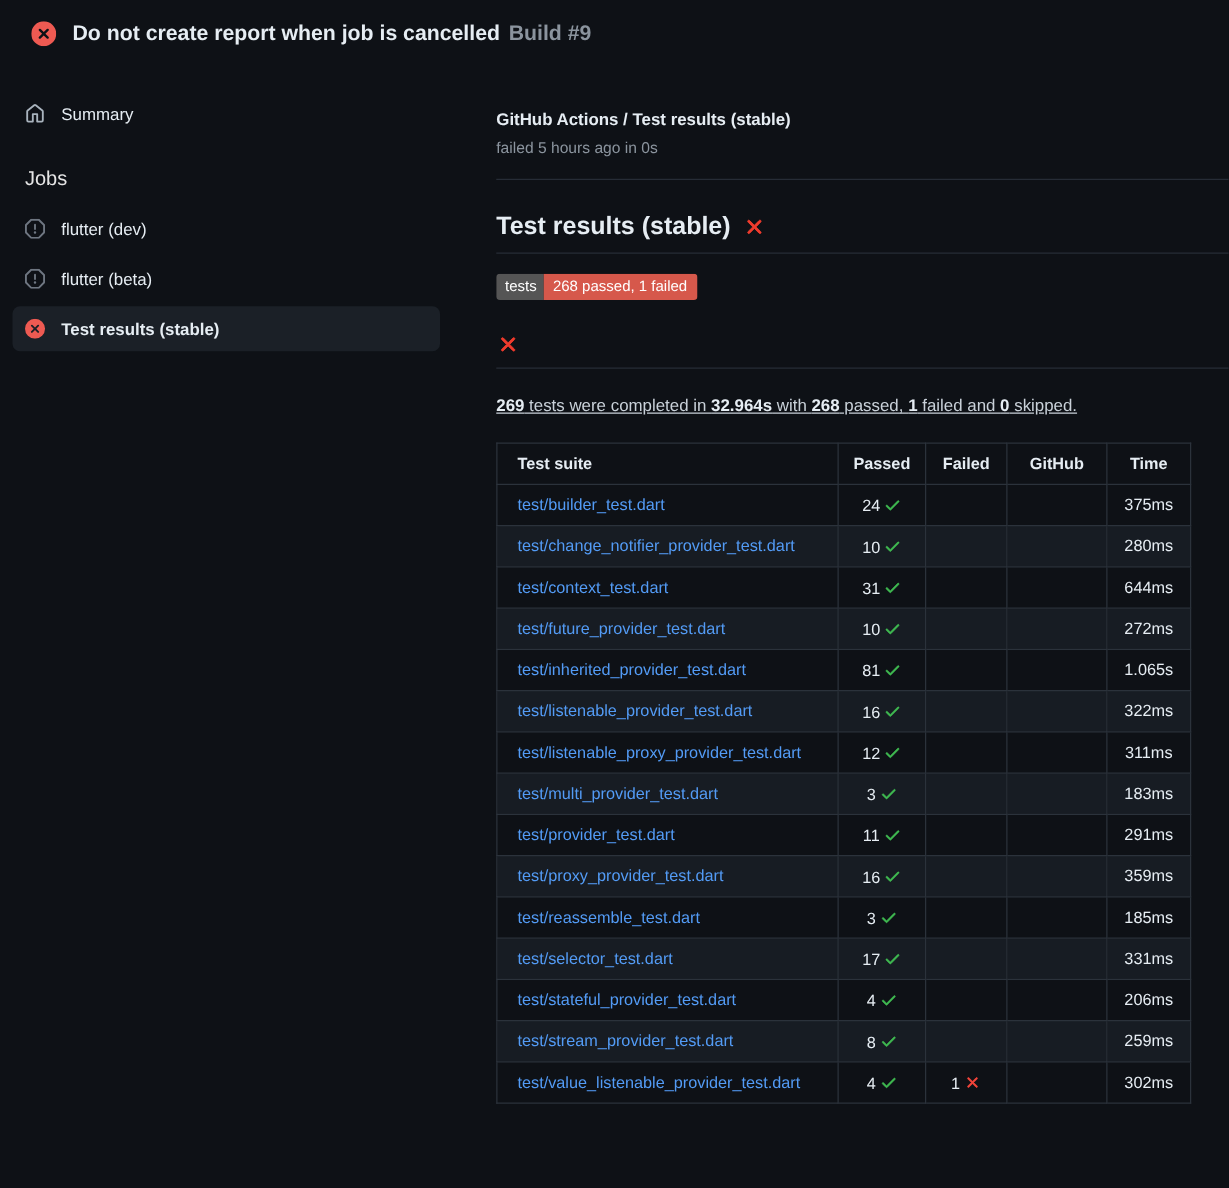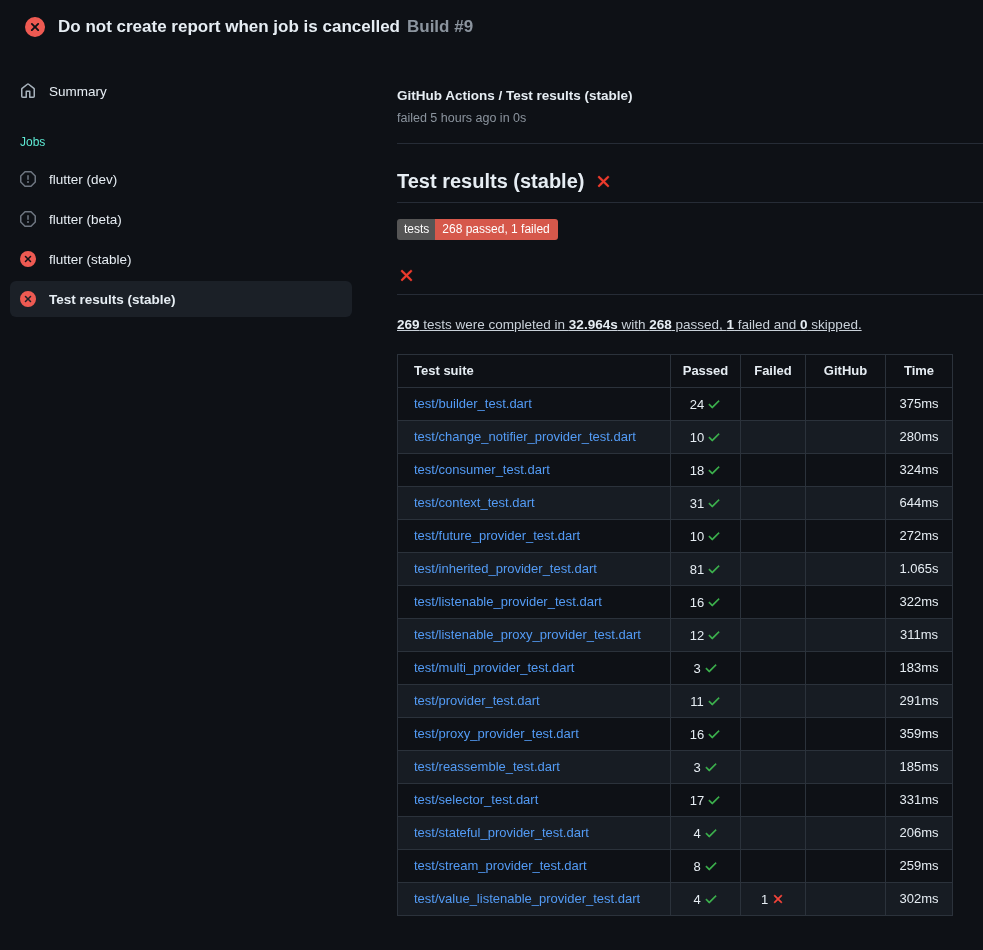--- a/index.html
+++ b/index.html
@@ -42,21 +42,21 @@
 
   
   .sidebar{width:397px;flex:none;padding:21px 0 0 10px;}
   .nav-item{
     display:flex;align-items:center;gap:13px;
     width:342px;height:36px;padding:0 10px;border-radius:6px;
     font-size:13.5px;color:var(--text-primary);cursor:pointer;
   }
   .nav-item .icon svg{width:16px;height:16px;}
   .nav-item.selected{background:var(--sidebar-selected-bg);font-weight:700;}
-  .jobs-label{color:#5eead4;font-size:12px;padding:0 10px;margin:26px 0 12px;}
+  .jobs-label{color:#e5e5e5;font-size:16px;padding:0 10px;margin:26px 0 12px;}
   .jobs-list .nav-item{margin-bottom:4px;}
   .ic-home{color:#a8b3bd;}
   .ic-stop{color:#6e7681;}
   .ic-fail{color:var(--status-red);}
 
   
   .main{flex:1;min-width:0;padding-top:36px;}
   .breadcrumb{font-size:13.5px;font-weight:700;line-height:1.25;}
   .run-status{font-size:12.5px;color:var(--text-secondary);margin-top:6px;}
   .hr{border:none;border-top:1px solid var(--divider);margin:18px 0 0;}
@@ -123,28 +123,20 @@
           <span>flutter (dev)</span>
         </div>
         <div class="nav-item">
           <span class="icon ic-stop">
             <svg viewBox="0 0 16 16">
               <path fill="currentColor" d="M4.47.22A.749.749 0 0 1 5 0h6c.199 0 .389.079.53.22l4.25 4.25c.141.14.22.331.22.53v6a.749.749 0 0 1-.22.53l-4.25 4.25a.749.749 0 0 1-.53.22H5a.749.749 0 0 1-.53-.22L.22 11.53A.749.749 0 0 1 0 11V5c0-.199.079-.39.22-.53Zm.84 1.28L1.5 5.31v5.38l3.81 3.81h5.38l3.81-3.81V5.31L10.69 1.5ZM8 4a.75.75 0 0 1 .75.75v3.5a.75.75 0 0 1-1.5 0v-3.5A.75.75 0 0 1 8 4Zm0 8a1 1 0 1 1 0-2 1 1 0 0 1 0 2Z"></path>
             </svg>
           </span>
           <span>flutter (beta)</span>
         </div>
-        <div class="nav-item">
-          <span class="icon ic-fail">
-            <svg viewBox="0 0 16 16">
-              <path fill="currentColor" fill-rule="evenodd" d="M2.343 13.657A8 8 0 1 1 13.658 2.343 8 8 0 0 1 2.343 13.657ZM6.03 4.97a.751.751 0 0 0-1.042.018.751.751 0 0 0-.018 1.042L6.94 8 4.97 9.97a.749.749 0 0 0 .326 1.275.749.749 0 0 0 .734-.215L8 9.06l1.97 1.97a.749.749 0 0 0 1.275-.326.749.749 0 0 0-.215-.734L9.06 8l1.97-1.97a.749.749 0 0 0-.326-1.275.749.749 0 0 0-.734.215L8 6.94Z"></path>
-            </svg>
-          </span>
-          <span>flutter (stable)</span>
-        </div>
         <div class="nav-item selected">
           <span class="icon ic-fail">
             <svg viewBox="0 0 16 16">
               <path fill="currentColor" fill-rule="evenodd" d="M2.343 13.657A8 8 0 1 1 13.658 2.343 8 8 0 0 1 2.343 13.657ZM6.03 4.97a.751.751 0 0 0-1.042.018.751.751 0 0 0-.018 1.042L6.94 8 4.97 9.97a.749.749 0 0 0 .326 1.275.749.749 0 0 0 .734-.215L8 9.06l1.97 1.97a.749.749 0 0 0 1.275-.326.749.749 0 0 0-.215-.734L9.06 8l1.97-1.97a.749.749 0 0 0-.326-1.275.749.749 0 0 0-.734.215L8 6.94Z"></path>
             </svg>
           </span>
           <span>Test results (stable)</span>
         </div>
       </nav>
   </aside>
@@ -220,34 +212,20 @@
                   <svg viewBox="0 0 16 16">
                     <path fill="currentColor" stroke="currentColor" stroke-width="0.5" d="M13.78 4.22a.75.75 0 0 1 0 1.06l-7.25 7.25a.75.75 0 0 1-1.06 0L2.22 9.28a.751.751 0 0 1 .018-1.042.751.751 0 0 1 1.042-.018L6 10.94l6.72-6.72a.75.75 0 0 1 1.06 0Z"></path>
                   </svg>
                 </span>
               </span></td>
             <td class="num"></td>
             <td class="num"></td>
             <td class="time"><span>280ms</span></td>
           </tr>
           <tr>
-            <td class="suite"><a href="#" class="suite-link">test/consumer_test.dart</a></td>
-            <td class="num"><span class="cellwrap">
-                <span>18</span>
-                <span class="icon cell-ic ic-check">
-                  <svg viewBox="0 0 16 16">
-                    <path fill="currentColor" stroke="currentColor" stroke-width="0.5" d="M13.78 4.22a.75.75 0 0 1 0 1.06l-7.25 7.25a.75.75 0 0 1-1.06 0L2.22 9.28a.751.751 0 0 1 .018-1.042.751.751 0 0 1 1.042-.018L6 10.94l6.72-6.72a.75.75 0 0 1 1.06 0Z"></path>
-                  </svg>
-                </span>
-              </span></td>
-            <td class="num"></td>
-            <td class="num"></td>
-            <td class="time"><span>324ms</span></td>
-          </tr>
-          <tr>
             <td class="suite"><a href="#" class="suite-link">test/context_test.dart</a></td>
             <td class="num"><span class="cellwrap">
                 <span>31</span>
                 <span class="icon cell-ic ic-check">
                   <svg viewBox="0 0 16 16">
                     <path fill="currentColor" stroke="currentColor" stroke-width="0.5" d="M13.78 4.22a.75.75 0 0 1 0 1.06l-7.25 7.25a.75.75 0 0 1-1.06 0L2.22 9.28a.751.751 0 0 1 .018-1.042.751.751 0 0 1 1.042-.018L6 10.94l6.72-6.72a.75.75 0 0 1 1.06 0Z"></path>
                   </svg>
                 </span>
               </span></td>
             <td class="num"></td>

